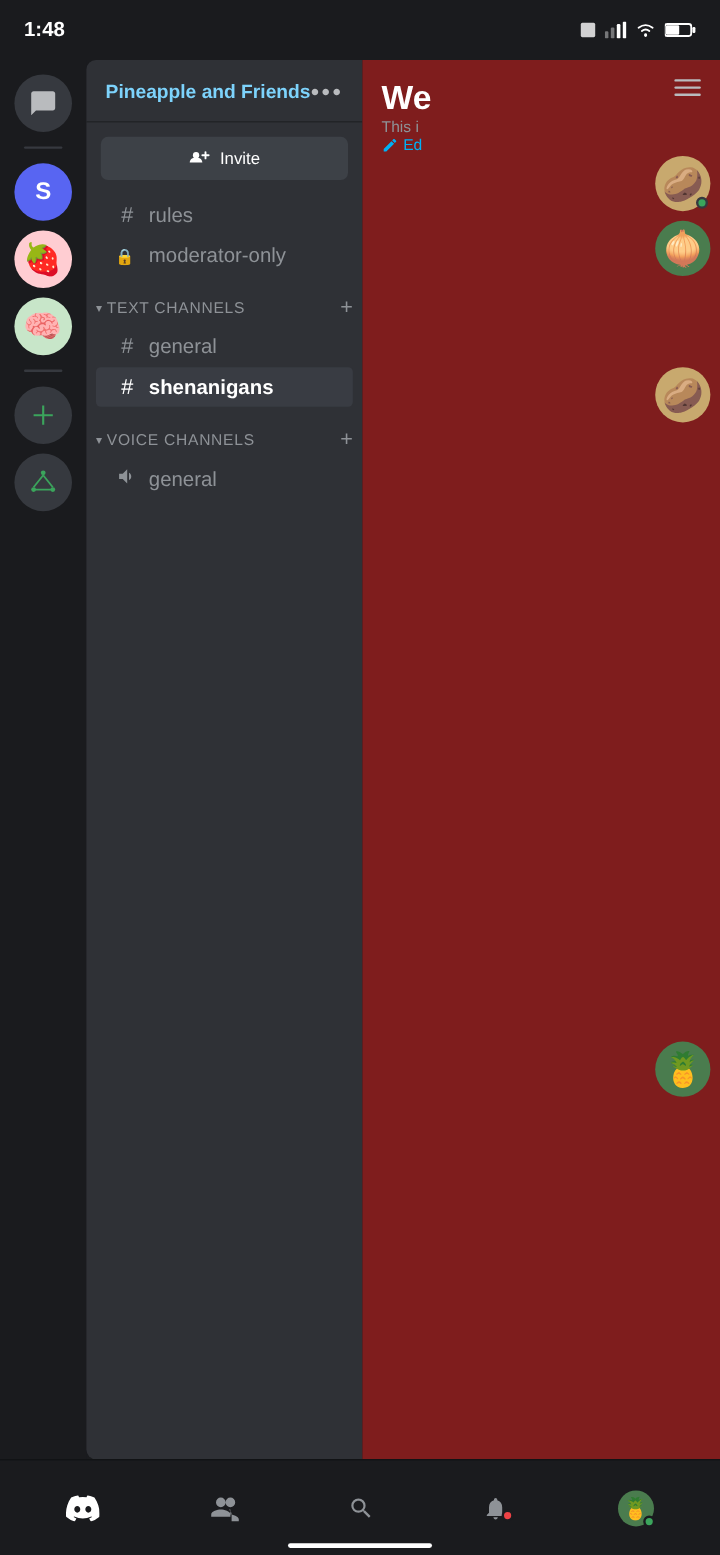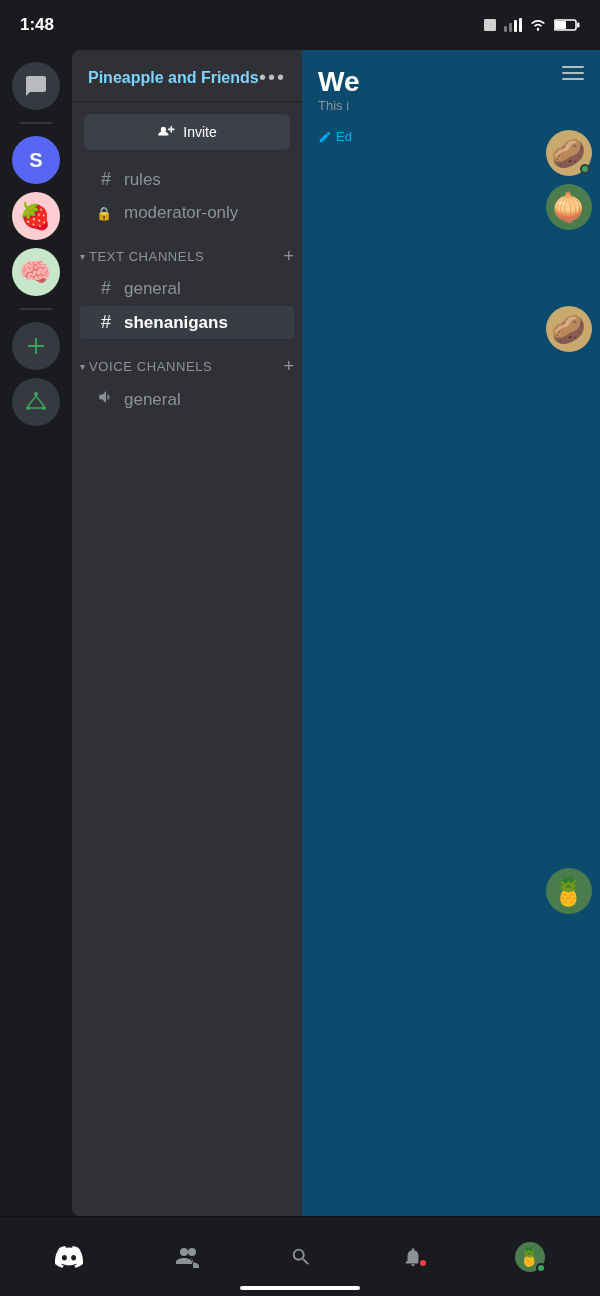--- a/index.html
+++ b/index.html
@@ -220,21 +220,21 @@
 
     .category-add {
       font-size: 18px;
       color: #8e9297;
       cursor: pointer;
     }
 
     
     .right-panel {
       flex: 1;
-      background: #0c4a6e;
+      background: #7f1d1d;
       position: relative;
       overflow: hidden;
     }
 
     .right-panel-header {
       padding: 16px;
       display: flex;
       align-items: flex-start;
       gap: 8px;
       position: relative;
@@ -250,21 +250,21 @@
       font-size: 13px;
       color: #8e9297;
     }
 
     .edit-btn {
       display: flex;
       align-items: center;
       gap: 4px;
       color: #00b0f4;
       font-size: 13px;
-      margin-top: 16px;
+      margin-top: 0;
     }
 
     .hamburger-icon {
       position: absolute;
       top: 16px;
       right: 16px;
       display: flex;
       flex-direction: column;
       gap: 4px;
     }

